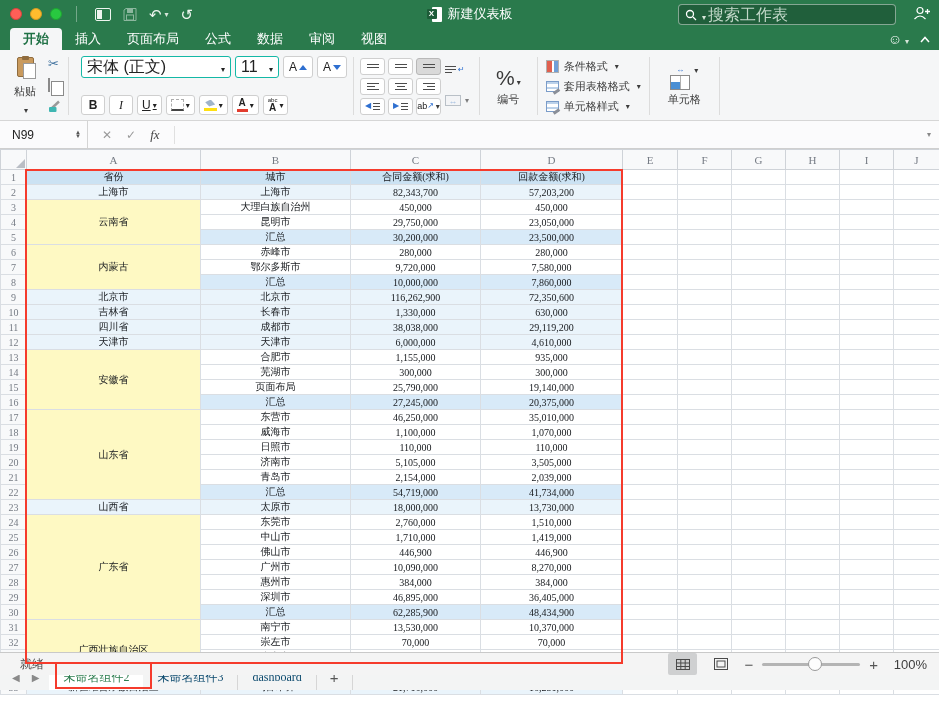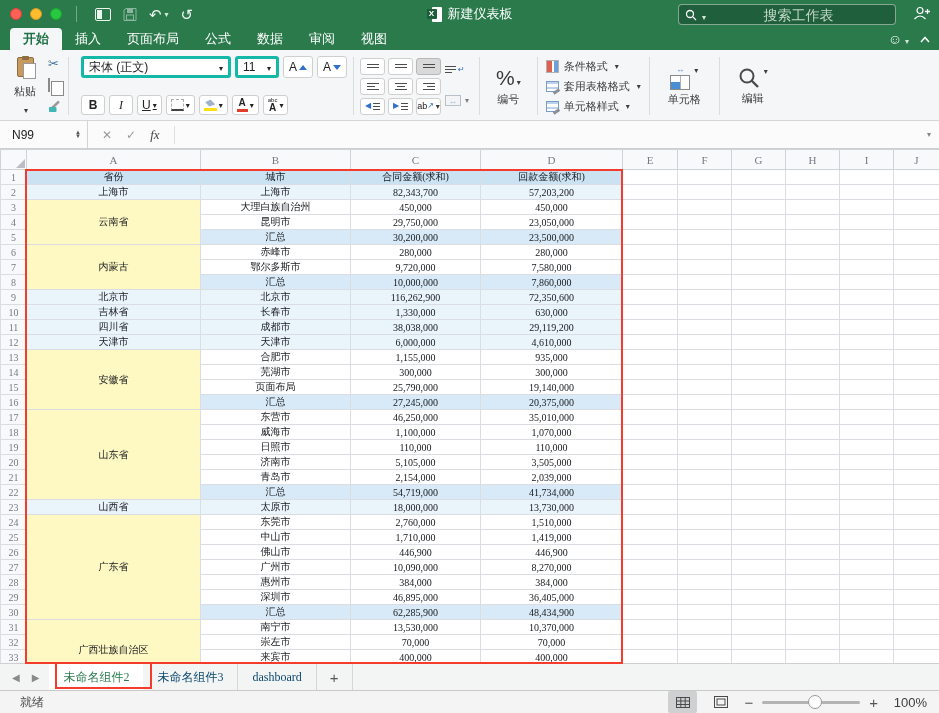--- a/index.html
+++ b/index.html
@@ -19,21 +19,21 @@
   .tb-glyph{font-size:15px;line-height:1;color:#eef5ef;}
   .dim{opacity:.5;}
   .caret::after{content:"▾";font-size:8px;color:inherit;margin-left:2px;}
   .caret-w::after{content:"▾";font-size:8px;color:#d7e6da;margin-left:3px;}
   .title-center{position:absolute;left:50%;top:0;height:28px;transform:translateX(-50%);display:flex;align-items:center;gap:6px;}
   .title-text{color:#fff;font-size:13px;}
   .appicon{position:relative;width:15px;height:15px;}
   .appicon .page{position:absolute;right:0;top:0;width:10px;height:15px;background:#fff;border-radius:1px;}
   .appicon .xbox{position:absolute;left:0;top:2px;width:10px;height:10px;background:#1d5c38;color:#fff;font-size:8px;font-weight:bold;display:flex;align-items:center;justify-content:center;border-radius:1px;}
   .searchbox{position:absolute;left:678px;top:4px;width:218px;height:21px;background:rgba(0,0,0,.22);border:1px solid rgba(255,255,255,.45);border-radius:4px;display:flex;align-items:center;padding:0 6px;gap:2px;}
-  .searchbox input{flex:1;background:transparent;border:none;outline:none;color:#fff;font-size:14px;min-width:0;text-align:center;}
+  .searchbox input{flex:1;background:transparent;border:none;outline:none;color:#fff;font-size:16px;min-width:0;}
   .searchbox input::placeholder{color:#c2d8c9;}
   .adduser{position:absolute;right:8px;top:6px;}
 
   
   .tabrow{position:absolute;top:28px;left:0;width:939px;height:22px;display:flex;align-items:flex-end;padding-left:10px;}
   .rtab{height:22px;display:flex;align-items:center;padding:8px 13px;color:#fff;font-size:13px;cursor:default;font-family:Liberation Serif, serif;}
   .rtab.active{background:#f5f6f7;color:#1f7145;border-radius:4px 4px 0 0;font-weight:bold;}
   .tabrow-right{position:absolute;right:8px;top:30px;display:flex;align-items:center;gap:10px;color:#fff;}
   .smiley{font-size:14px;color:#fff;line-height:1;}
 
@@ -49,21 +49,21 @@
   .clipb::before{content:"";position:absolute;left:4px;top:-2px;width:7px;height:4px;background:#8f6c3e;border-radius:1px;}
   .clipb::after{content:"";position:absolute;right:-3px;top:5px;width:11px;height:14px;background:#fff;border:1px solid #9a9a9a;}
   .clipcol{display:flex;flex-direction:column;justify-content:space-between;padding:2px 0 2px 4px;}
   .scissors{color:#40729f;font-size:13px;line-height:1;}
   .copyicon{position:relative;width:11px;height:13px;border:1px solid #8a8a8a;background:#fff;}
   .copyicon::before{content:"";position:absolute;left:2px;top:2px;width:11px;height:13px;border:1px solid #8a8a8a;background:#fff;}
   .fp{display:inline-block;}
   
   .fontgrp{display:flex;flex-direction:column;justify-content:space-between;padding:1px 0 2px 6px;}
   .frow{display:flex;align-items:center;gap:4px;}
-  .combo{background:#fff;border:3px solid #14b8a6;border-radius:3px;height:22px;display:flex;align-items:center;justify-content:space-between;padding:0 5px;font-size:12px;color:#222;}
+  .combo{background:#fff;border:1px solid #14b8a6;border-radius:3px;height:22px;display:flex;align-items:center;justify-content:space-between;padding:0 5px;font-size:16px;color:#222;}
   .fontname{width:150px;}
   .fontsize{width:44px;}
   .abtn{width:30px;height:22px;gap:1px;font-size:12px;color:#222;}
   .tri-up{width:0;height:0;border-left:4px solid transparent;border-right:4px solid transparent;border-bottom:5px solid #2e6fd0;margin-left:1px;}
   .tri-dn{width:0;height:0;border-left:4px solid transparent;border-right:4px solid transparent;border-top:5px solid #2e6fd0;margin-left:1px;}
   .sbtn{height:20px;min-width:24px;font-size:12px;color:#222;padding:0 4px;}
   .bold{font-weight:bold;}
   .ital{font-style:italic;font-family:"Liberation Serif",serif;}
   .und{text-decoration:underline;}
   .bordericon{width:13px;height:12px;border:1px dashed #adadad;border-bottom:2px solid #444;}
@@ -131,21 +131,21 @@
   td.empty{background:#fff;}
 
   
   .sheetbar{position:absolute;top:663px;left:0;width:939px;height:27px;background:#f3f4f4;border-top:1px solid #cfcfcf;display:flex;align-items:stretch;font-family:"Liberation Serif","DejaVu Serif",serif;}
   .sheetnav{display:flex;align-items:center;gap:12px;padding:0 10px 0 12px;color:#8a8a8a;font-size:10px;}
   .stab{display:flex;align-items:center;justify-content:center;padding:0 14px;font-size:12px;color:#0c4a6e;border-right:1px solid #d6d6d6;cursor:default;}
   .stab.active{background:#fff;color:#2c7d4f;border-right:none;min-width:94px;}
   .addsheet{display:flex;align-items:center;justify-content:center;width:36px;font-size:15px;color:#555;border-right:1px solid #d6d6d6;font-family:"Liberation Sans",sans-serif;}
 
   
-  .statusbar{position:absolute;top:690px;left:0;width:939px;height:23px;background:#f4f4f4;border-top:1px solid #c9c9c9;display:flex;align-items:center;font-size:12px;color:#4a4a4a;}
+  .statusbar{position:absolute;top:652px;left:0;width:939px;height:23px;background:#f4f4f4;border-top:1px solid #c9c9c9;display:flex;align-items:center;font-size:12px;color:#4a4a4a;}
   .ready{margin-left:20px;}
   .sb-right{position:absolute;right:12px;top:0;height:100%;display:flex;align-items:center;gap:9px;}
   .viewbtn{width:29px;height:22px;display:flex;align-items:center;justify-content:center;border-radius:2px;}
   .viewbtn.pressed{background:#cfd0d1;}
   .zoomtrack{position:relative;width:98px;height:3px;background:#b4b4b4;border-radius:2px;}
   .zoomthumb{position:absolute;left:46px;top:-6px;width:14px;height:14px;border-radius:50%;background:#fdfdfd;border:1px solid #9a9a9a;}
   .zm{font-size:15px;color:#555;}
   .zoomlabel{width:40px;text-align:right;color:#3e3e3e;font-size:13px;}
 
   
@@ -413,29 +413,20 @@
       <span style="display:flex;flex-direction:column;align-items:center">
         <span class="iarrows">↔</span>
         <span class="cellicon"></span>
       </span>
     </span>
     <span class="grplabel">单元格</span>
   </div>
 
   <div class="sep"></div>
 
-  <div class="bigbtn">
-    <span class="iconrow caret">
-      <svg width="22" height="22">
-          <circle cx="9" cy="9" r="6.5" fill="none" stroke="#4a4a4a" stroke-width="2"></circle>
-          <line x1="13.5" y1="13.5" x2="20" y2="20" stroke="#4a4a4a" stroke-width="2.4"></line>
-        </svg>
-    </span>
-    <span class="grplabel">编辑</span>
-  </div>
 </div>
 
 <div class="formulabar">
   <div class="namebox">
     <span>N99</span>
     <span class="spinner">
         <span>▲</span>
         <span>▼</span>
       </span>
   </div>

